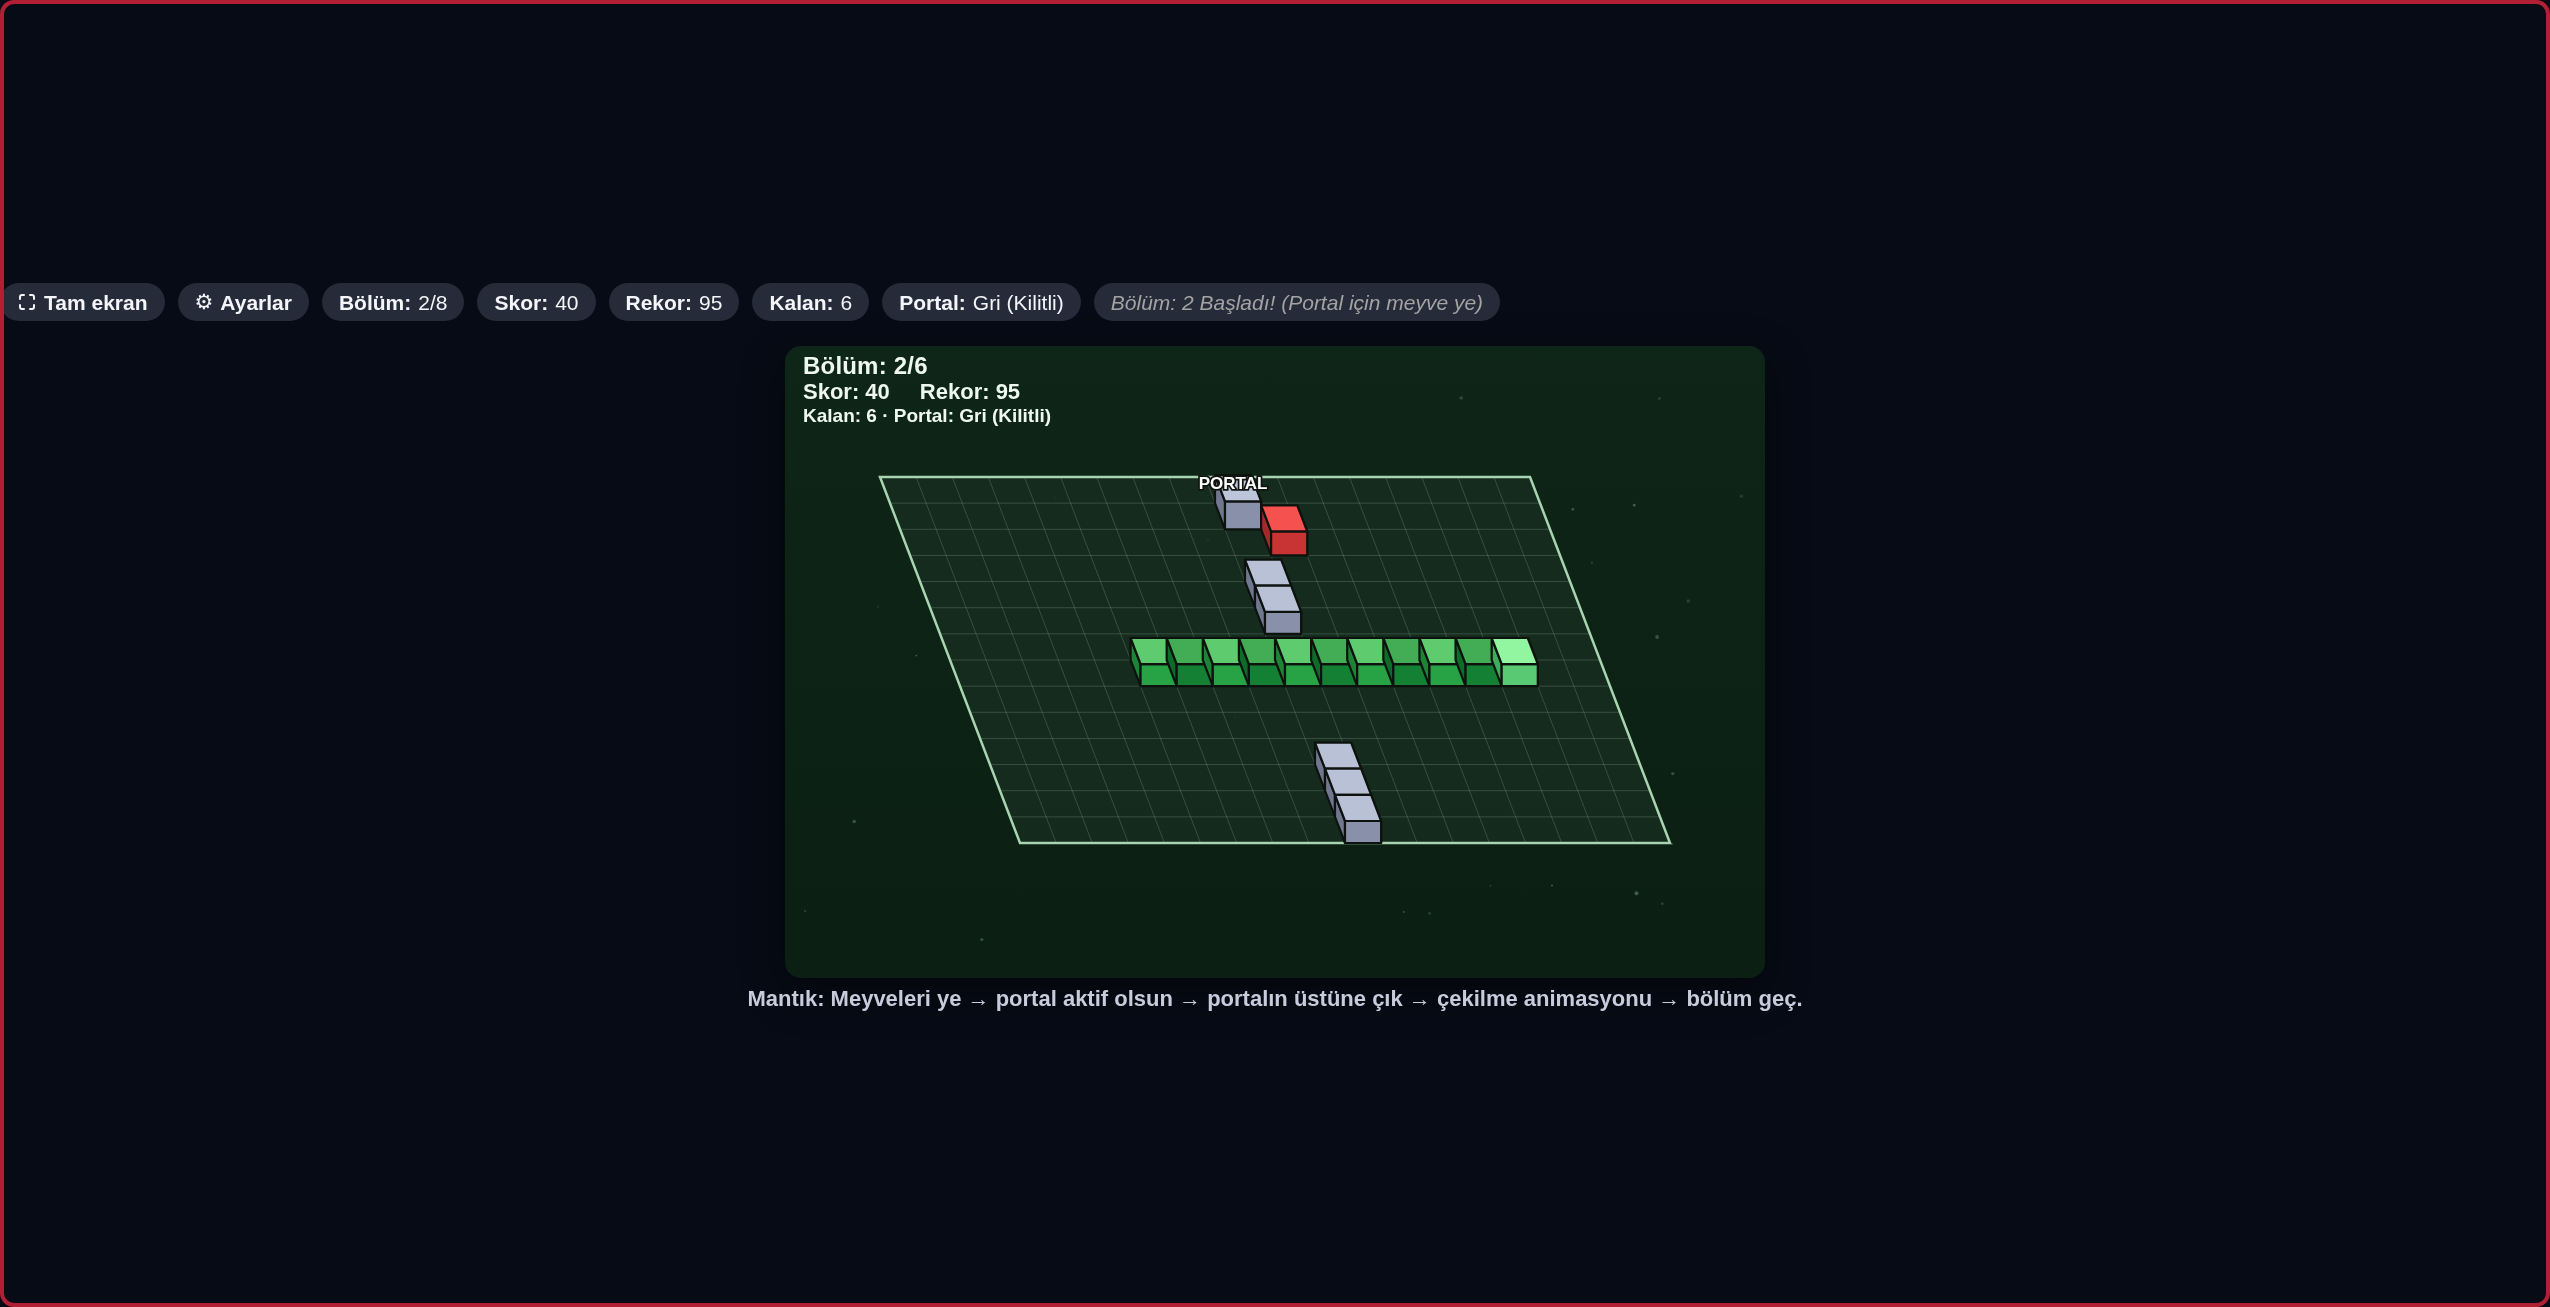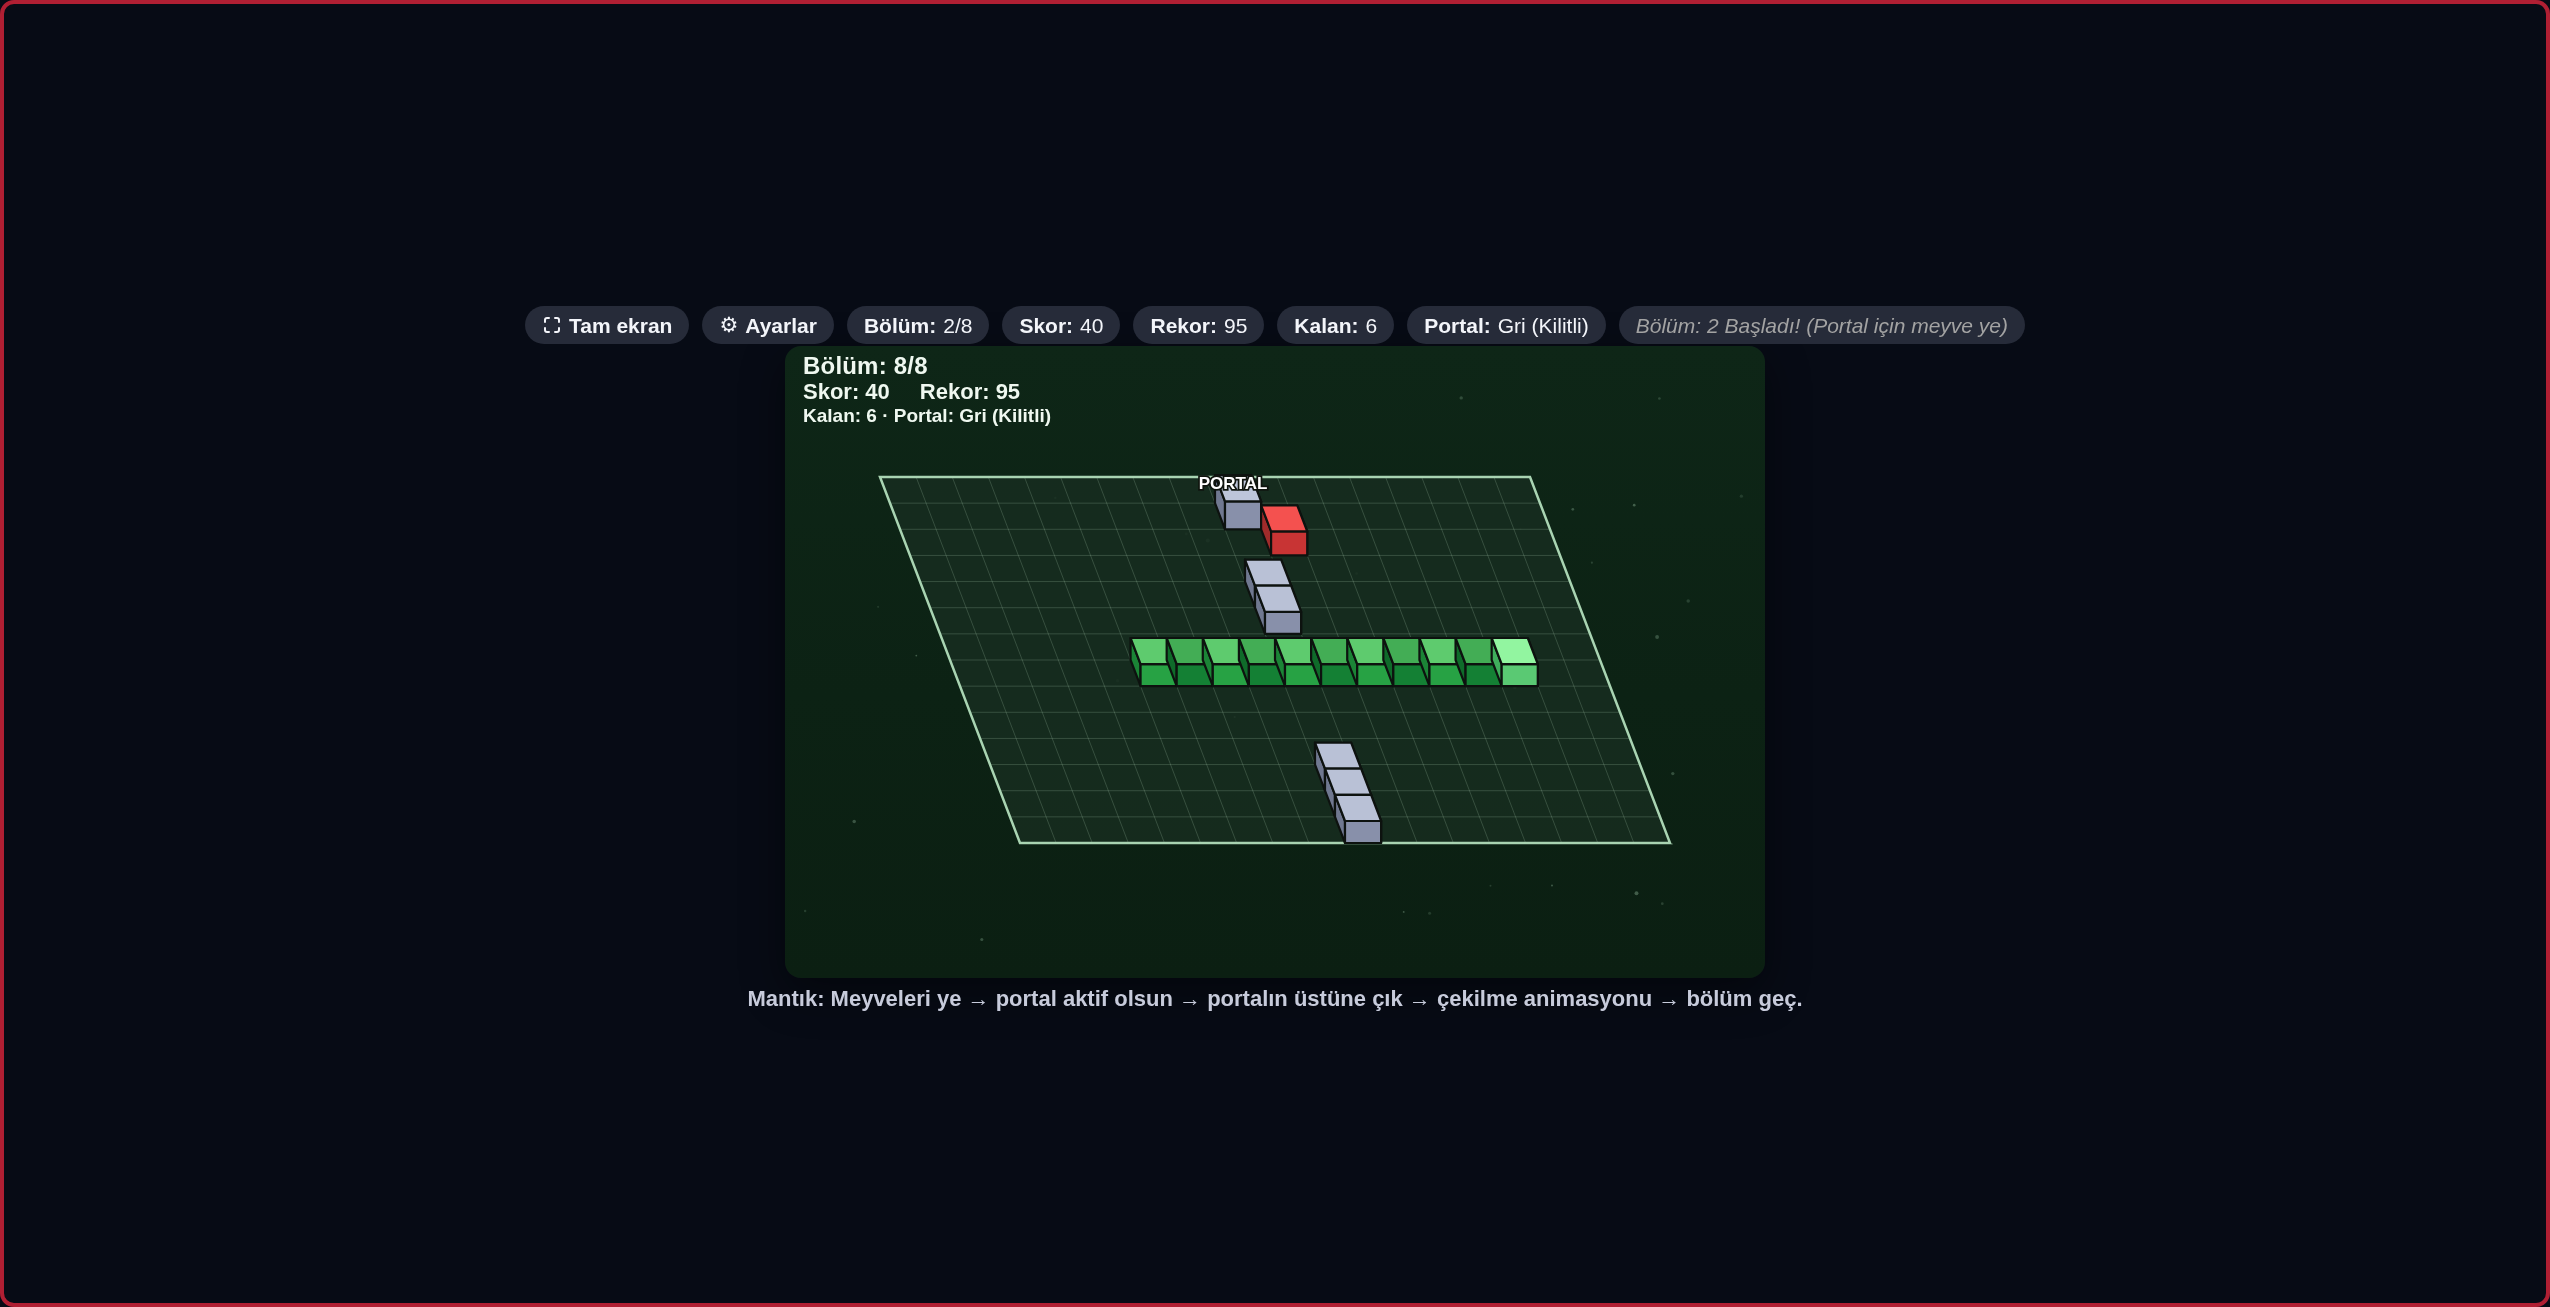--- a/index.html
+++ b/index.html
@@ -7,22 +7,22 @@
     width:2550px;height:1307px;position:relative;overflow:hidden;
     background:#070B15;
     font-family:"Liberation Sans", sans-serif;
   }
   .page-frame{
     position:absolute;inset:0;border:4px solid #B01F33;border-radius:14px;
     pointer-events:none;z-index:60;box-sizing:border-box;
   }
   
   .toolbar{
-    position:absolute;top:306px;left:0;width:100%;
-    display:flex;justify-content:center;align-items:center;gap:13px;z-index:5;
+    position:absolute;top:283px;left:0;width:100%;
+    display:flex;justify-content:flex-start;align-items:center;gap:13px;z-index:5;
   }
   .pill{
     display:flex;align-items:center;gap:7px;height:38px;padding:0 17px;
     border-radius:20px;background:#262B39;color:#F3F5FA;
     font-size:21px;font-weight:700;white-space:nowrap;border:none;
     font-family:"Liberation Sans", sans-serif;line-height:1;
   }
   button.pill{cursor:pointer;}
   .pill .val{font-weight:400;}
   .pill .val.bold{font-weight:700;}
@@ -243,21 +243,21 @@
       </g>
       <g>
         <polygon points="550.00,448.86 560.00,475.00 560.00,497.00 550.00,470.86" fill="#707890" stroke="#0D120F" stroke-width="2.2" stroke-linejoin="round"></polygon>
         <polygon points="586.11,448.86 596.11,475.00 596.11,497.00 586.11,470.86" fill="#707890" stroke="#0D120F" stroke-width="2.2" stroke-linejoin="round"></polygon>
         <polygon points="560.00,475.00 596.11,475.00 596.11,497.00 560.00,497.00" fill="#8890AA" stroke="#0D120F" stroke-width="2.2" stroke-linejoin="round"></polygon>
         <polygon points="550.00,448.86 586.11,448.86 596.11,475.00 560.00,475.00" fill="#B9C1D6" stroke="#0D120F" stroke-width="2.2" stroke-linejoin="round"></polygon>
       </g>
       <text x="448.1" y="143.1" text-anchor="middle" font-size="17" font-weight="bold" font-family="&quot;Liberation Sans&quot;, sans-serif" fill="#FFFFFF" stroke="#10150F" stroke-width="3.5" paint-order="stroke">PORTAL</text>
     </svg>
   <div class="hud">
-    <div class="hud-line1">Bölüm: 8/8</div>
+    <div class="hud-line1">Bölüm: 2/6</div>
     <div class="hud-line2">
       <span>Skor: 40</span>
       <span>Rekor: 95</span>
     </div>
     <div class="hud-line3">Kalan: 6 · Portal: Gri (Kilitli)</div>
   </div>
 </div>
 
 <div class="caption">Mantık: Meyveleri ye → portal aktif olsun → portalın üstüne çık → çekilme animasyonu → bölüm geç.</div>
 

